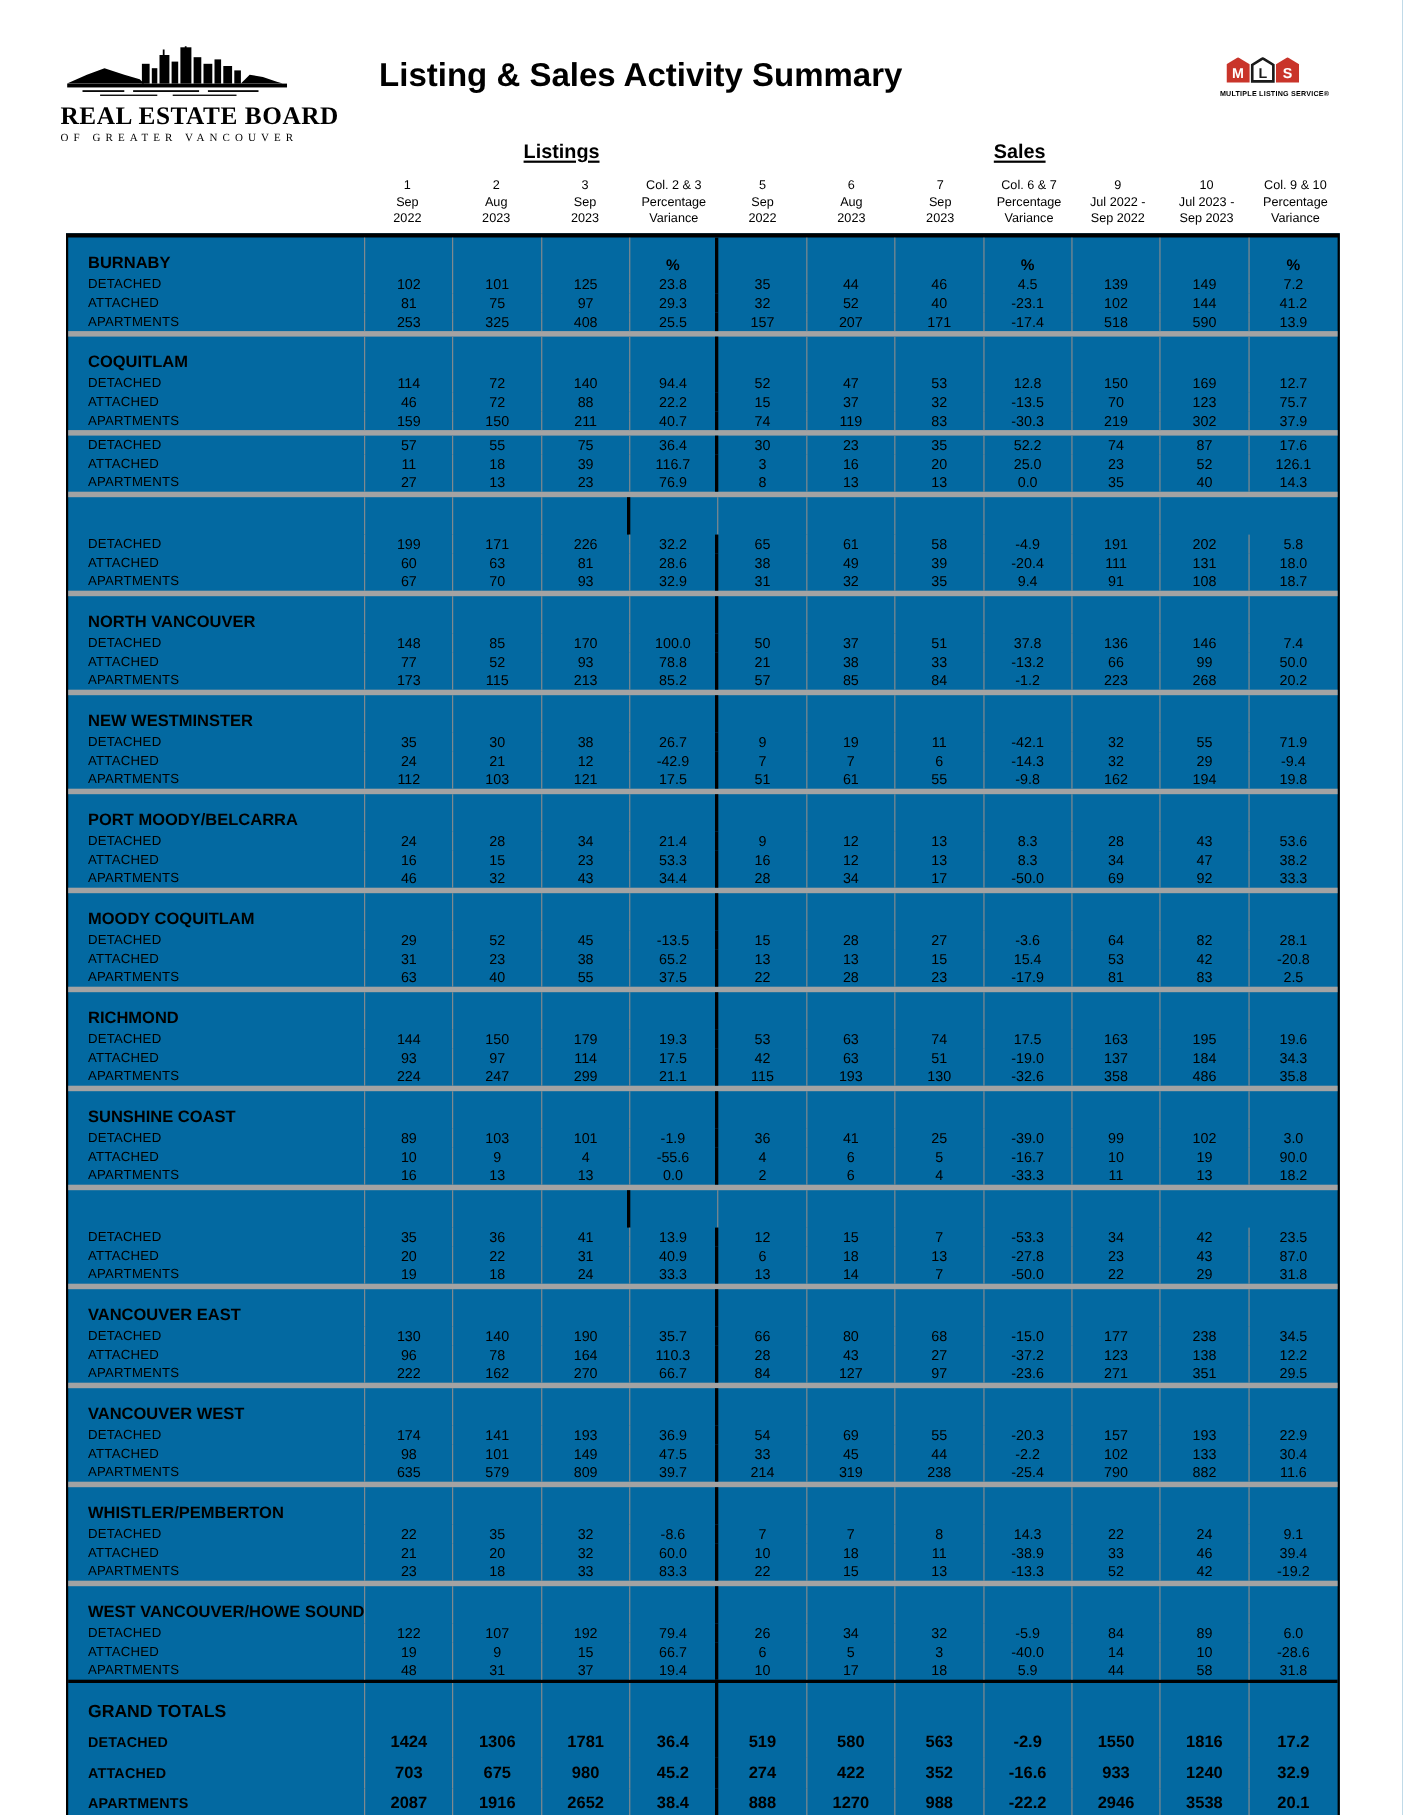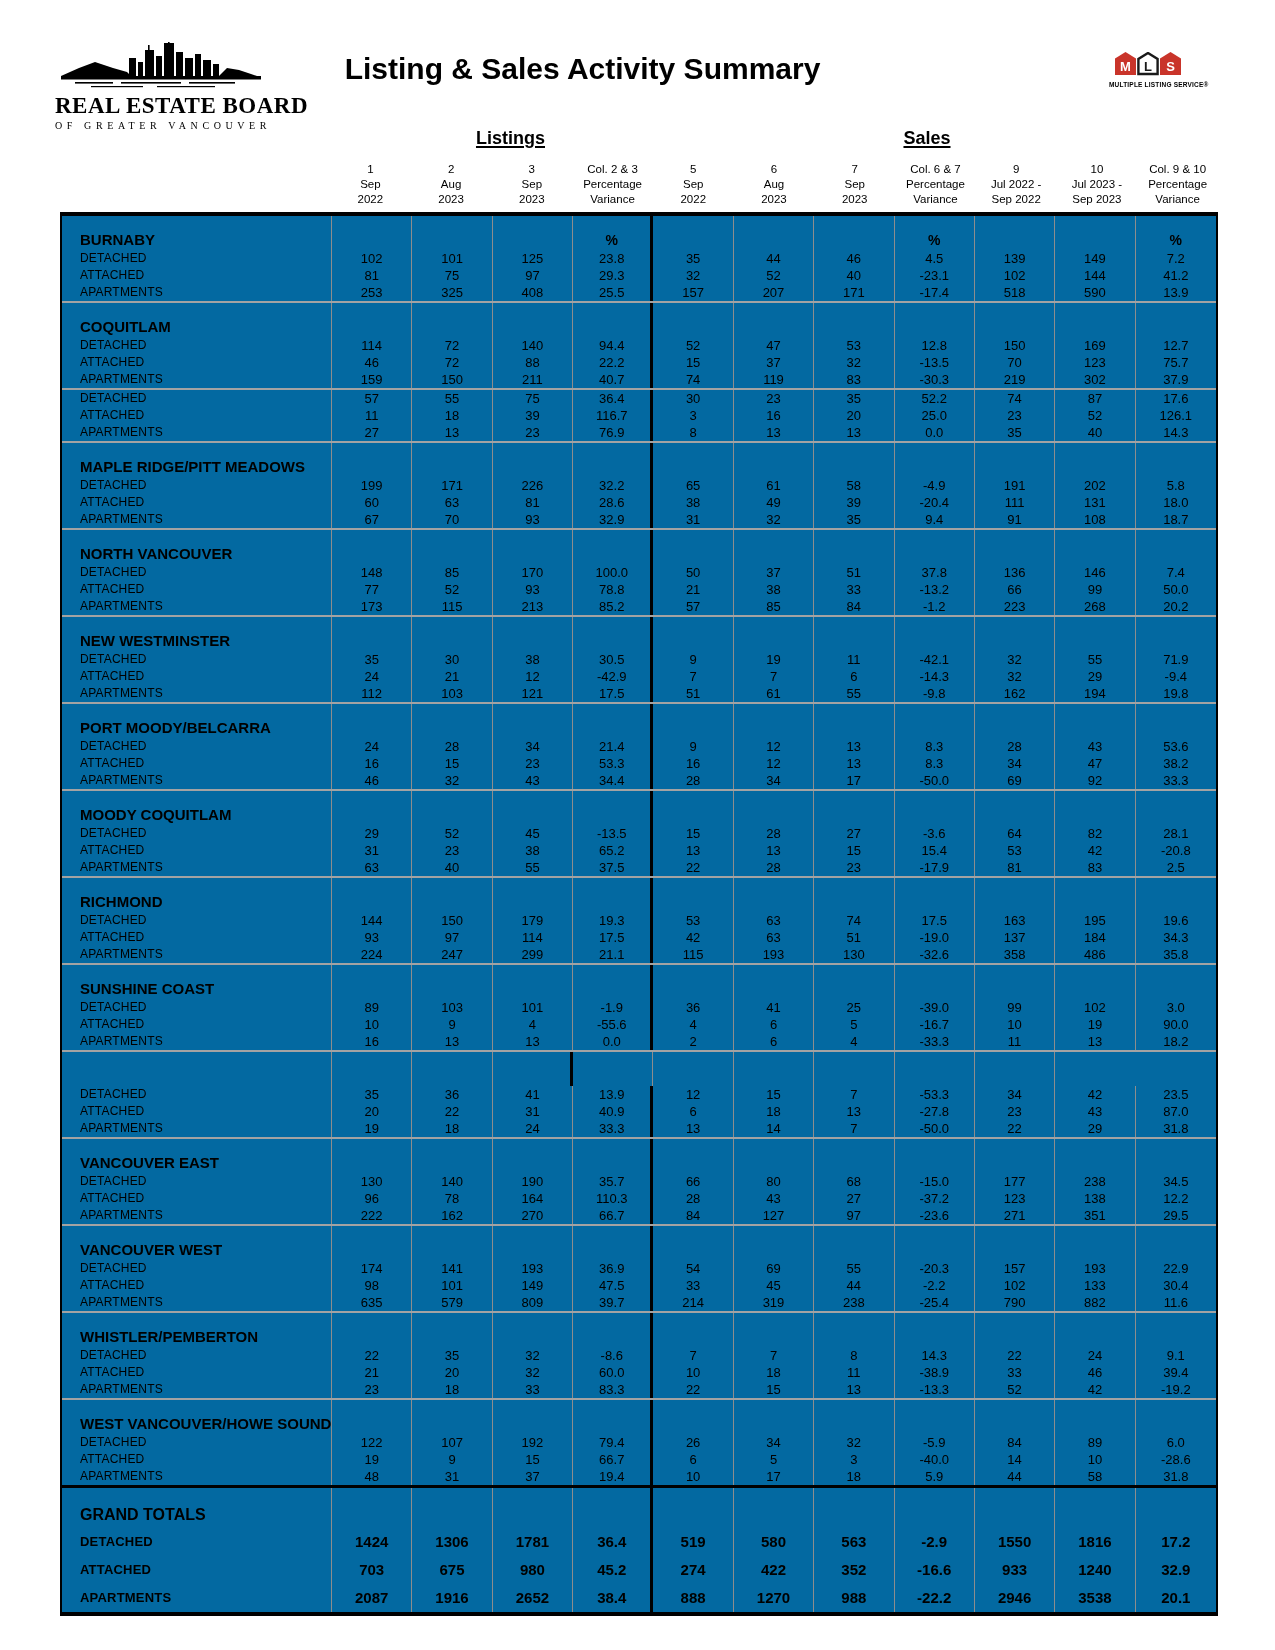--- a/index.html
+++ b/index.html
@@ -43,21 +43,21 @@
   .cell { border-right:1px solid #8d8d8d; overflow:hidden; }
   .cell.c3 { border-right:3px solid #000; }
   .cell.c10 { border-right:none; }
   .head-row { height:34px; }
   .head-row .cell { display:flex; align-items:flex-end; }
   .section-name { font-size:15px; font-weight:bold; padding:0 0 2px 18px; letter-spacing:0; white-space:nowrap; }
   .pct { justify-content:center; font-size:14px; font-weight:bold; padding-bottom:2px; }
   .data-row { height:17px; line-height:17px; }
   .data-row .label { font-size:12px; padding-left:18px; letter-spacing:.2px; }
   .data-row .val { text-align:center; font-size:13px; }
-  .section { border-top:2px solid #a3a3a3; }
+  .section { border-top:5px solid #a3a3a3; }
   .section.first { border-top:none; }
   .section.totals { border-top:3px solid #000; }
   .totals .head-row { height:40px;gap:28px; }
   .totals .section-name { font-size:16px; padding-bottom:4px; }
   .totals .data-row { height:28px; line-height:28px; }
   .totals .data-row .label { font-size:13px; font-weight:bold; }
   .totals .data-row .val { font-size:15px; font-weight:bold; }
 </style>
 </head>
 <body>
@@ -334,23 +334,20 @@
           <div class="cell val c5">13</div>
           <div class="cell val c6">13</div>
           <div class="cell val c7">0.0</div>
           <div class="cell val c8">35</div>
           <div class="cell val c9">40</div>
           <div class="cell val c10">14.3</div>
         </div>
       </div>
       <div class="section">
         <div class="grid12 row head-row">
-          <div class="cell label">
-            <div class="section-name">MAPLE RIDGE/PITT MEADOWS</div>
-          </div>
           <div class="cell c0"></div>
           <div class="cell c1"></div>
           <div class="cell c2"></div>
           <div class="cell c3"></div>
           <div class="cell c4"></div>
           <div class="cell c5"></div>
           <div class="cell c6"></div>
           <div class="cell c7"></div>
           <div class="cell c8"></div>
           <div class="cell c9"></div>
@@ -474,21 +471,21 @@
           <div class="cell c7"></div>
           <div class="cell c8"></div>
           <div class="cell c9"></div>
           <div class="cell c10"></div>
         </div>
         <div class="grid12 row data-row">
           <div class="cell label">DETACHED</div>
           <div class="cell val c0">35</div>
           <div class="cell val c1">30</div>
           <div class="cell val c2">38</div>
-          <div class="cell val c3">30.5</div>
+          <div class="cell val c3">26.7</div>
           <div class="cell val c4">9</div>
           <div class="cell val c5">19</div>
           <div class="cell val c6">11</div>
           <div class="cell val c7">-42.1</div>
           <div class="cell val c8">32</div>
           <div class="cell val c9">55</div>
           <div class="cell val c10">71.9</div>
         </div>
         <div class="grid12 row data-row">
           <div class="cell label">ATTACHED</div>

